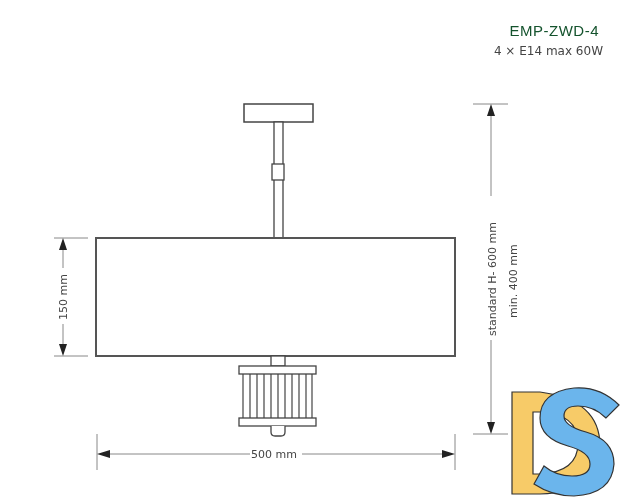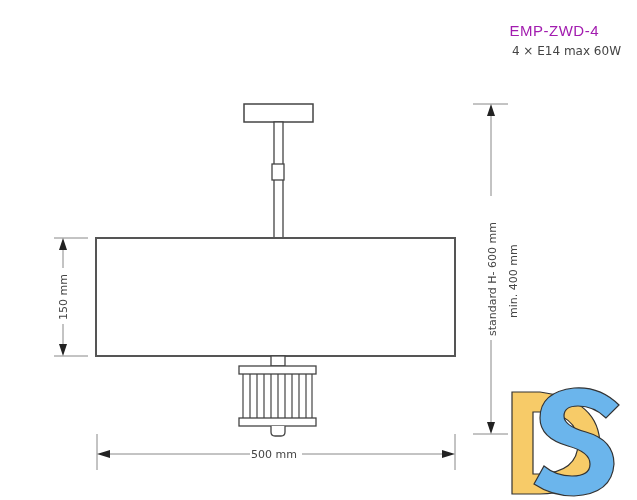--- a/index.html
+++ b/index.html
@@ -1,18 +1,18 @@
 <!DOCTYPE html>
 <html><head>
 <meta charset="utf-8">
 <style>
   html, body { margin: 0; padding: 0; background: #ffffff; }
   body { width: 637px; height: 500px; position: relative; overflow: hidden; font-family: "DejaVu Sans", sans-serif; }
-  .title { position: absolute; right: 38px; top: 22px; font-size: 15px; color: #a21caf; letter-spacing: 0.5px; font-family: "Liberation Sans", sans-serif; }
-  .subtitle { position: absolute; right: 16px; top: 44px; font-size: 12px; color: #444; font-family: "DejaVu Sans", sans-serif; }
+  .title { position: absolute; right: 38px; top: 22px; font-size: 15px; color: #14532d; letter-spacing: 0.5px; font-family: "Liberation Sans", sans-serif; }
+  .subtitle { position: absolute; right: 34px; top: 44px; font-size: 12px; color: #444; font-family: "DejaVu Sans", sans-serif; }
   svg { position: absolute; left: 0; top: 0; }
   .dimtext { font-family: "DejaVu Sans", sans-serif; font-size: 11px; fill: #444; }
 </style>
 </head>
 <body>
 
 <div class="title">EMP-ZWD-4</div>
 <div class="subtitle">4 × E14 max 60W</div>
 
 <svg width="637" height="500" viewBox="0 0 637 500">

